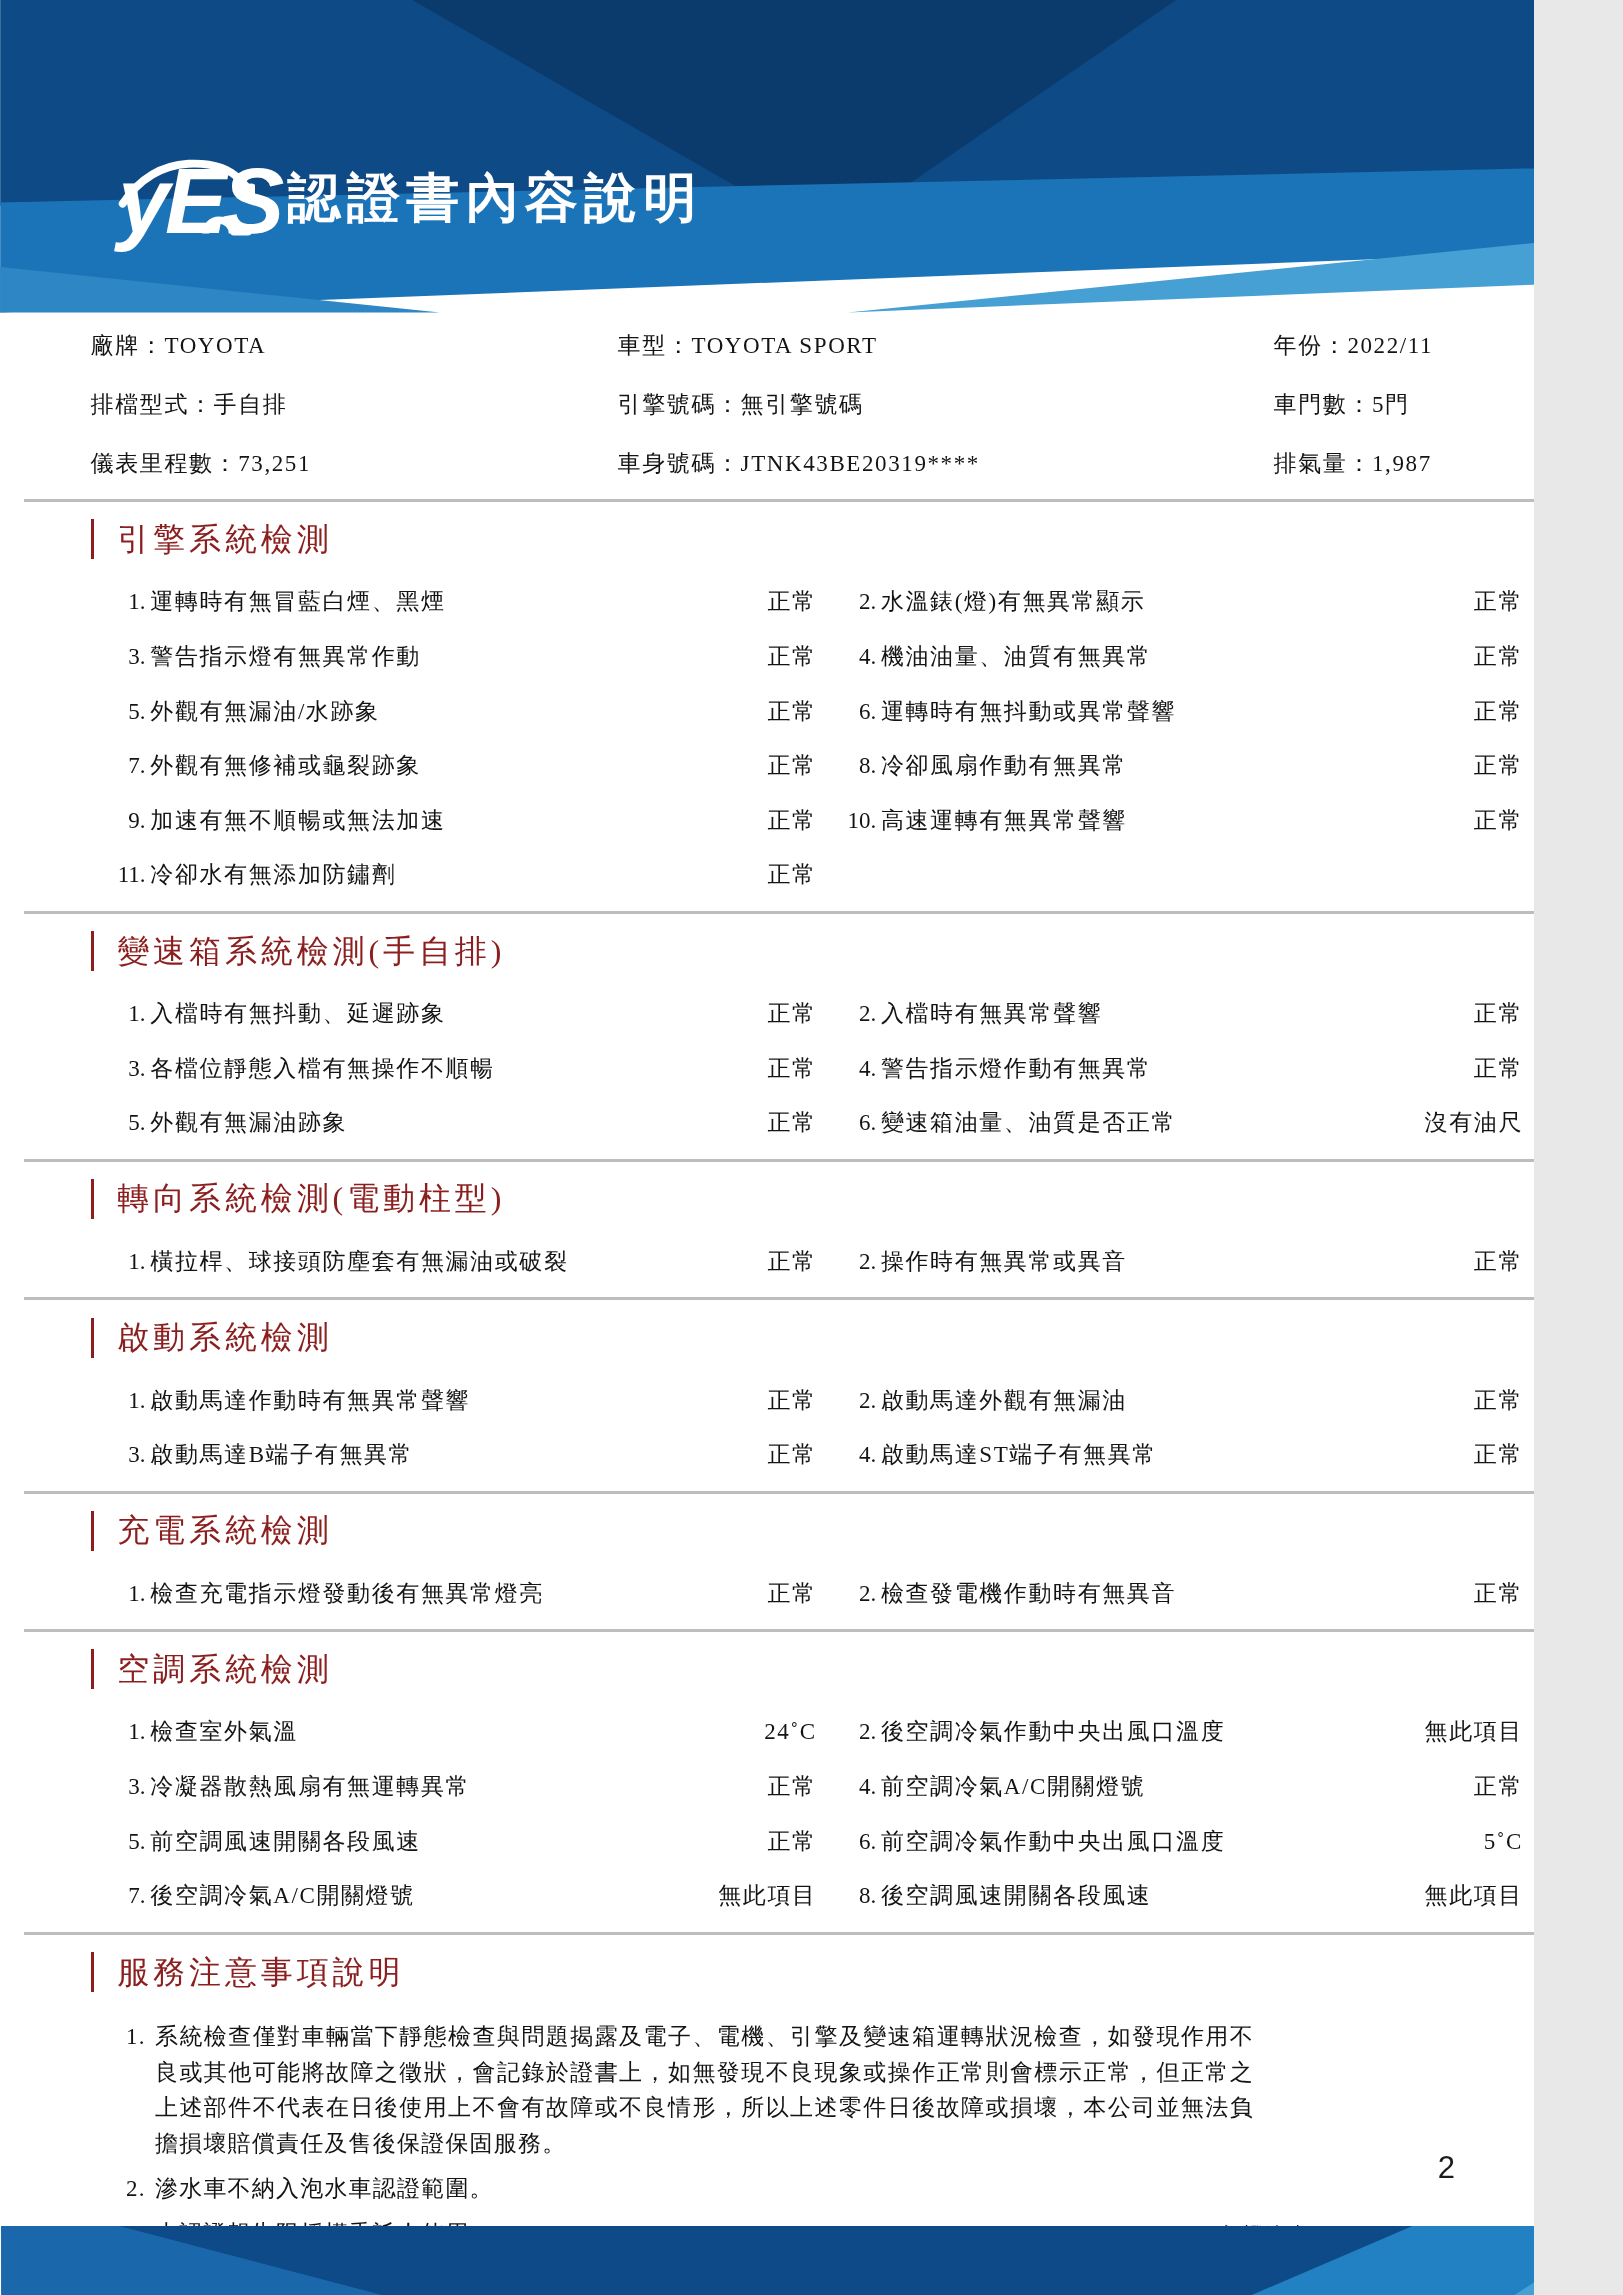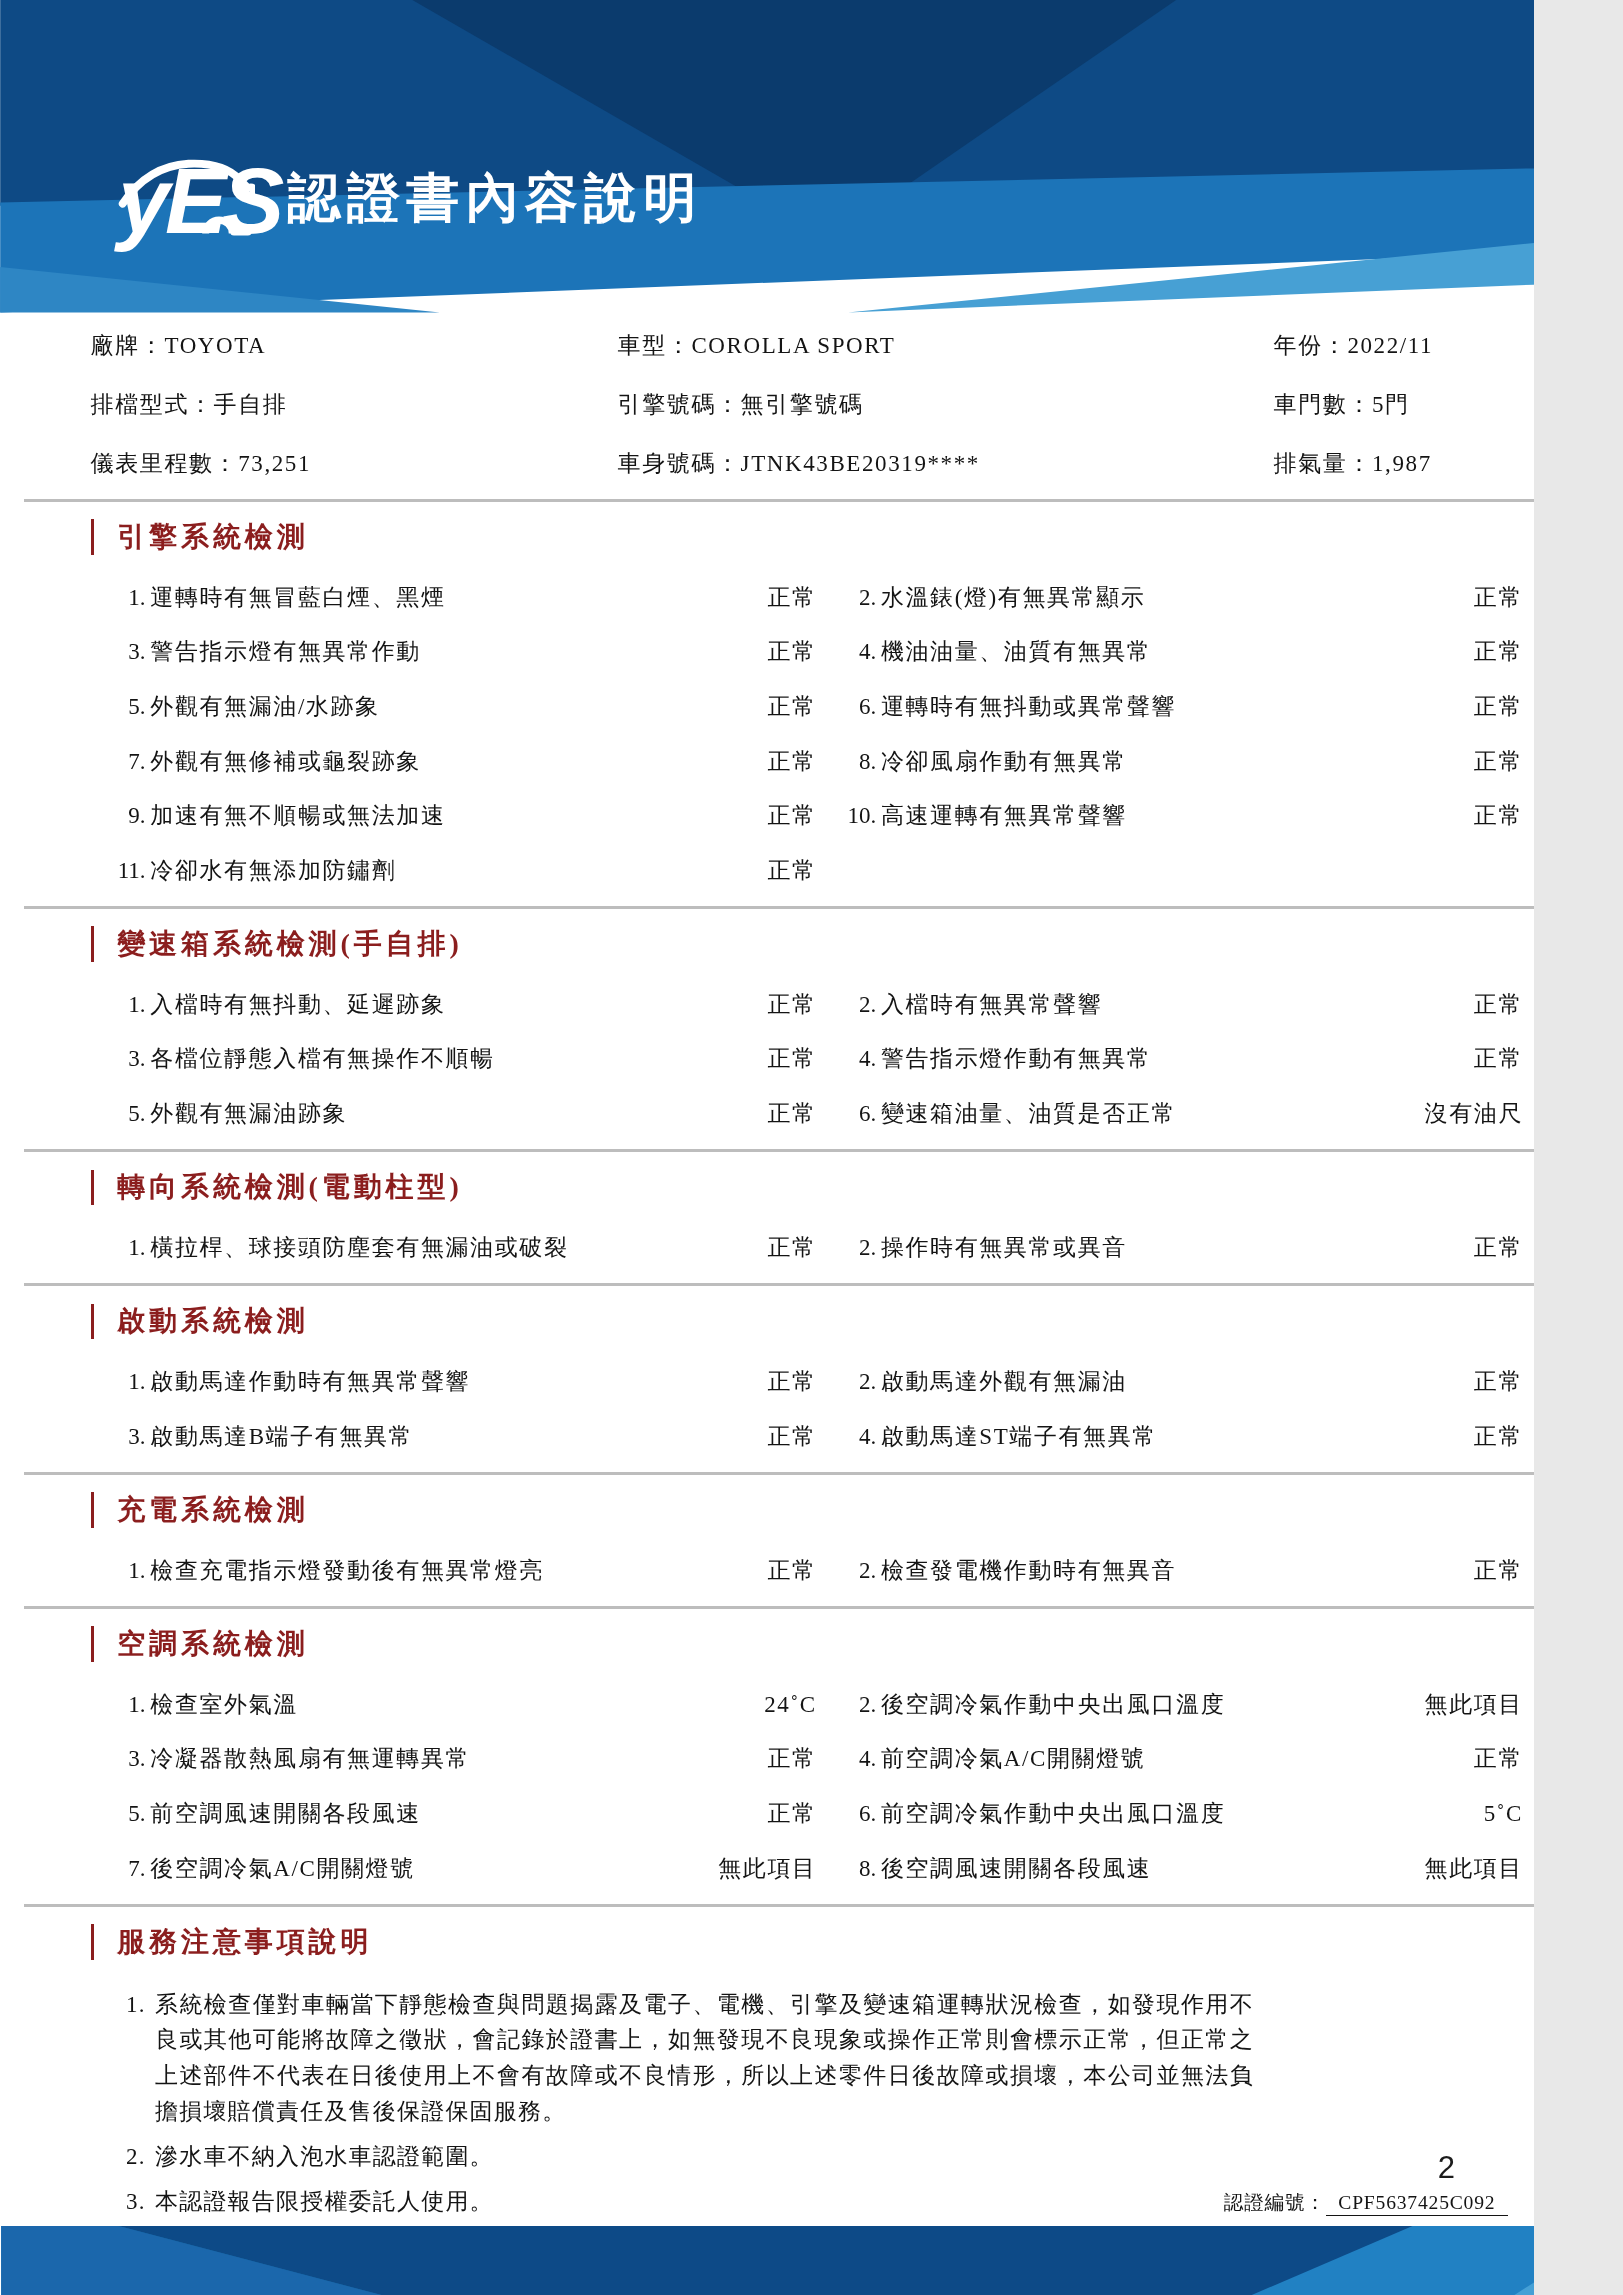--- a/index.html
+++ b/index.html
@@ -14,21 +14,21 @@
   .logo-car{margin-left:7.9px;margin-top:-22px;}
   .hdr-title{font-family:"Liberation Sans",sans-serif;font-weight:bold;font-size:53px;
              letter-spacing:6.3px;margin-top:-4.7px;white-space:nowrap;}
   
   main{position:absolute;top:314px;left:0;width:1623px;box-sizing:border-box;padding:11px 21px 0 23.6px;}
   .vgrid{display:grid;grid-template-columns:499px 628px 1fr;row-gap:15.7px;
          padding-left:67px;font-size:23px;letter-spacing:1.6px;margin-top:4.7px;gap:28px;}
   .vcell{white-space:nowrap;}
   .sep{border:none;border-top:3.1px solid #bdbdbd;margin:20.4px 0 0 0;}
   .sec{margin-top:17.3px;}
-  .sec h2{margin:16px 0 0 67px;color:#8b1e1e;font-size:28px;font-weight:bold;letter-spacing:3.9px;
+  .sec h2{margin:16px 0 0 67px;color:#8b1e1e;font-size:32px;font-weight:normal;letter-spacing:3.9px;
           border-left:3.9px solid #8b1e1e;padding:1.6px 0 1.6px 23.6px;line-height:1.15;}
   .items{margin:27px 0 20.4px 86px;display:grid;grid-template-columns:707px 1fr;
          column-gap:23.6px;row-gap:23.6px;font-size:23px;}
   .item{display:flex;align-items:baseline;}
   .item:nth-child(even){padding-right:79px;}
   .item .no{width:36px;text-align:right;flex:none;}
   .item .txt{margin-left:4.7px;letter-spacing:1.6px;white-space:nowrap;}
   .item .status{margin-left:auto;letter-spacing:1.6px;white-space:nowrap;padding-left:15.7px;}
   
   .notes{position:relative;margin-top:17.3px;}
@@ -67,21 +67,21 @@
         </svg>
       </span>
       <span class="hdr-title">認證書內容說明</span>
     </div>
   </div>
 
   <main>
 
     <div class="vgrid">
         <div class="vcell"><span class="vlabel">廠牌：</span><span class="vvalue">TOYOTA</span></div>
-        <div class="vcell"><span class="vlabel">車型：</span><span class="vvalue">COROLLA SPORT</span></div>
+        <div class="vcell"><span class="vlabel">車型：</span><span class="vvalue">TOYOTA SPORT</span></div>
         <div class="vcell"><span class="vlabel">年份：</span><span class="vvalue">2022/11</span></div>
         <div class="vcell"><span class="vlabel">排檔型式：</span><span class="vvalue">手自排</span></div>
         <div class="vcell"><span class="vlabel">引擎號碼：</span><span class="vvalue">無引擎號碼</span></div>
         <div class="vcell"><span class="vlabel">車門數：</span><span class="vvalue">5門</span></div>
         <div class="vcell"><span class="vlabel">儀表里程數：</span><span class="vvalue">73,251</span></div>
         <div class="vcell"><span class="vlabel">車身號碼：</span><span class="vvalue">JTNK43BE20319****</span></div>
         <div class="vcell"><span class="vlabel">排氣量：</span><span class="vvalue">1,987</span></div>
       </div>
 
     <hr class="sep">

